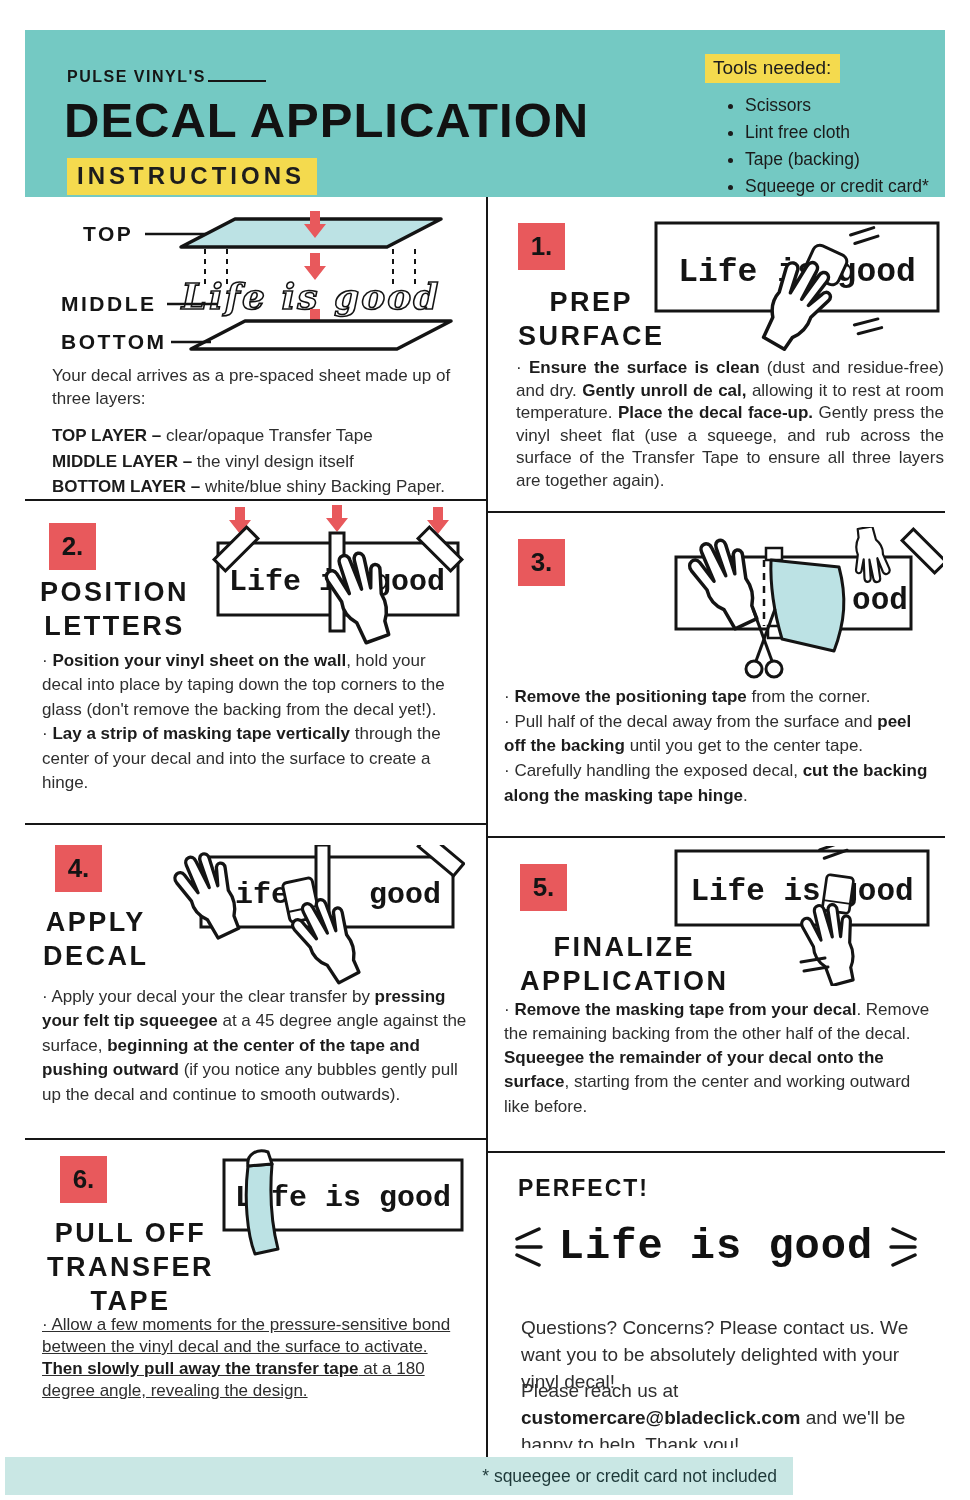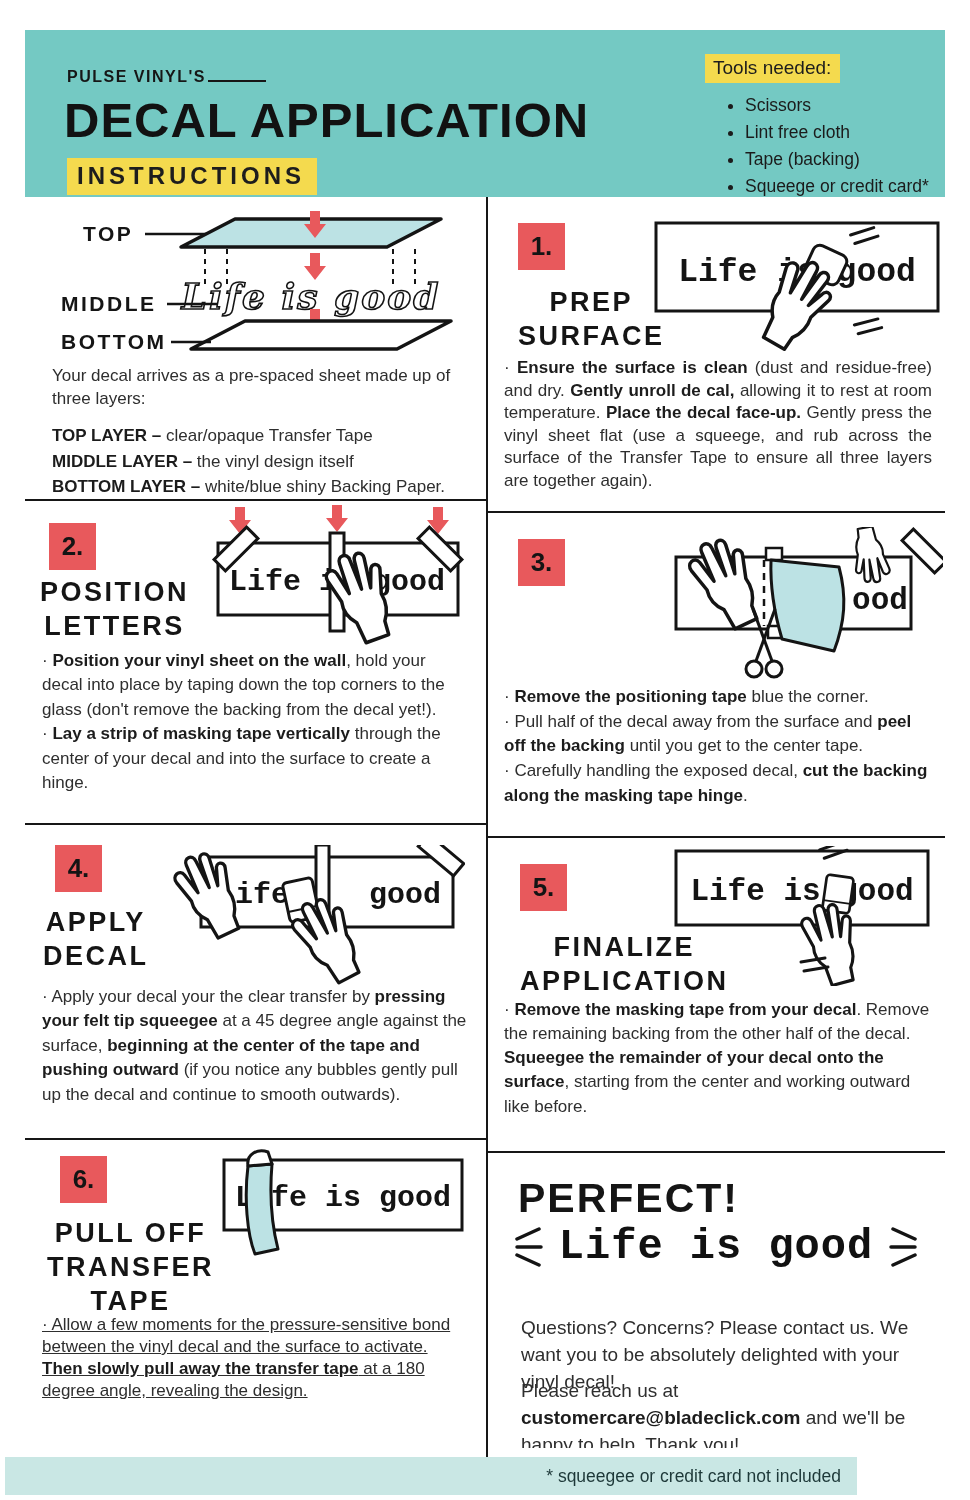--- a/index.html
+++ b/index.html
@@ -32,35 +32,35 @@
   .col-left{left:25px;width:461px;}
   .col-right{left:488px;width:457px;}
   .cell{position:relative;overflow:hidden;}
   .cell.hline{border-bottom:2px solid var(--ink);}
 
   .numbox{position:absolute;width:47px;height:47px;background:var(--red);display:flex;align-items:center;justify-content:center;font-size:26px;font-weight:800;color:#141414;}
   .step-title{position:absolute;font-size:27px;font-weight:800;letter-spacing:2.5px;line-height:1.26;color:#151515;white-space:pre-line;text-align:center;}
   .body-text{position:absolute;font-size:17px;line-height:1.44;color:var(--body-ink);}
   .body-text .b{font-weight:bold;color:#1c1c1c;}
   .body-text p{margin:0;}
-  .just{text-align:justify;line-height:1.33;}
+  .just{text-align:justify;line-height:1.33;margin-left:12px;}
   .tight{line-height:1.3;text-decoration:underline;}
   .art{position:absolute;}
 
   .decal{font-family:"Liberation Mono","DejaVu Sans Mono",monospace;font-weight:bold;}
 
   
-  .perfect-title{position:absolute;left:30px;top:22px;font-size:41px;font-weight:800;letter-spacing:2px;color:#151515;}
+  .perfect-title{position:absolute;left:30px;top:22px;font-size:23px;font-weight:800;letter-spacing:2px;color:#151515;}
   .perfect-decal-row{position:absolute;left:8px;top:70px;width:440px;display:flex;align-items:center;justify-content:center;gap:16px;}
   .perfect-decal{font-size:42px;letter-spacing:1px;color:#111;}
   .perfect-p{position:absolute;font-size:19px;line-height:1.42;color:var(--body-ink);}
   .perfect-p .b{font-weight:bold;color:#1c1c1c;}
 
   
-  .footer{position:absolute;left:5px;top:1457px;width:852px;height:38px;background:var(--footer-teal);display:flex;align-items:center;justify-content:flex-end;padding-right:16px;font-size:17.5px;color:#1d3838;}
+  .footer{position:absolute;left:5px;top:1457px;width:788px;height:38px;background:var(--footer-teal);display:flex;align-items:center;justify-content:flex-end;padding-right:16px;font-size:17.5px;color:#1d3838;}
 
   svg text{font-weight:bold;}
 </style>
 </head>
 <body>
 
 <svg width="0" height="0" style="position:absolute" aria-hidden="true">
   <defs>
     <g id="hand-shape">
       <path d="M22,95 L20,73 C14,66 11,57 13,48 L7,24 C5,15 16,12 18,20 L23,43 L24,12 C24,3 35,3 35,12 L36,43 L39,14 C40,5 50,7 49,15 L45,45 L51,29 C53,21 62,24 60,31 L53,54 C55,64 53,73 47,81 L46,95 Z" style="fill:#fff;stroke:#141414;stroke-width:3.5;stroke-linejoin:round;stroke-linecap:round"></path>
@@ -226,21 +226,21 @@
         <line x1="118" y1="33" x2="118" y2="99" style="stroke:#141414;stroke-width:2.5;stroke-dasharray:7,6"></line>
         <rect x="120" y="21" width="16" height="12" style="fill:#fff;stroke:#141414;stroke-width:2.5"></rect>
         <rect x="122" y="99" width="16" height="12" style="fill:#fff;stroke:#141414;stroke-width:2.5"></rect>
         <path d="M125,33 L193,40 C201,70 199,95 188,124 L136,112 C128,85 124,60 125,33 Z" style="fill:var(--teal-fill);stroke:#141414;stroke-width:3;stroke-linejoin:round"></path>
         <use href="#hand-shape" transform="translate(29,25) rotate(-25)"></use>
         <use href="#hand-shape" transform="translate(250,55) rotate(170) scale(0.62)"></use>
         <use href="#tape-shape" transform="translate(278,24) rotate(45)"></use>
         <use href="#scissors-shape" transform="translate(118,124)"></use>
       </svg>
       <div class="body-text" style="left:16px;top:172px;width:430px;line-height:1.45">
-          <p><span>· </span><span class="b">Remove the positioning tape</span><span> blue the corner.</span></p>
+          <p><span>· </span><span class="b">Remove the positioning tape</span><span> from the corner.</span></p>
           <p><span>· Pull half of the decal away from the surface and </span><span class="b">peel off the backing</span><span> until you get to the center tape.</span></p>
           <p><span>· Carefully handling the exposed decal, </span><span class="b">cut the backing along the masking tape hinge</span><span>.</span></p>
         </div>
     </div>
 
     <div class="cell hline" style="height:315px">
       <div class="numbox" style="left:32px;top:26px">5.</div>
       <div class="step-title" style="left:32px;top:92px">FINALIZE
 APPLICATION</div>
       <svg class="art" style="left:183px;top:8px" width="268" height="140" viewBox="0 0 268 140">

